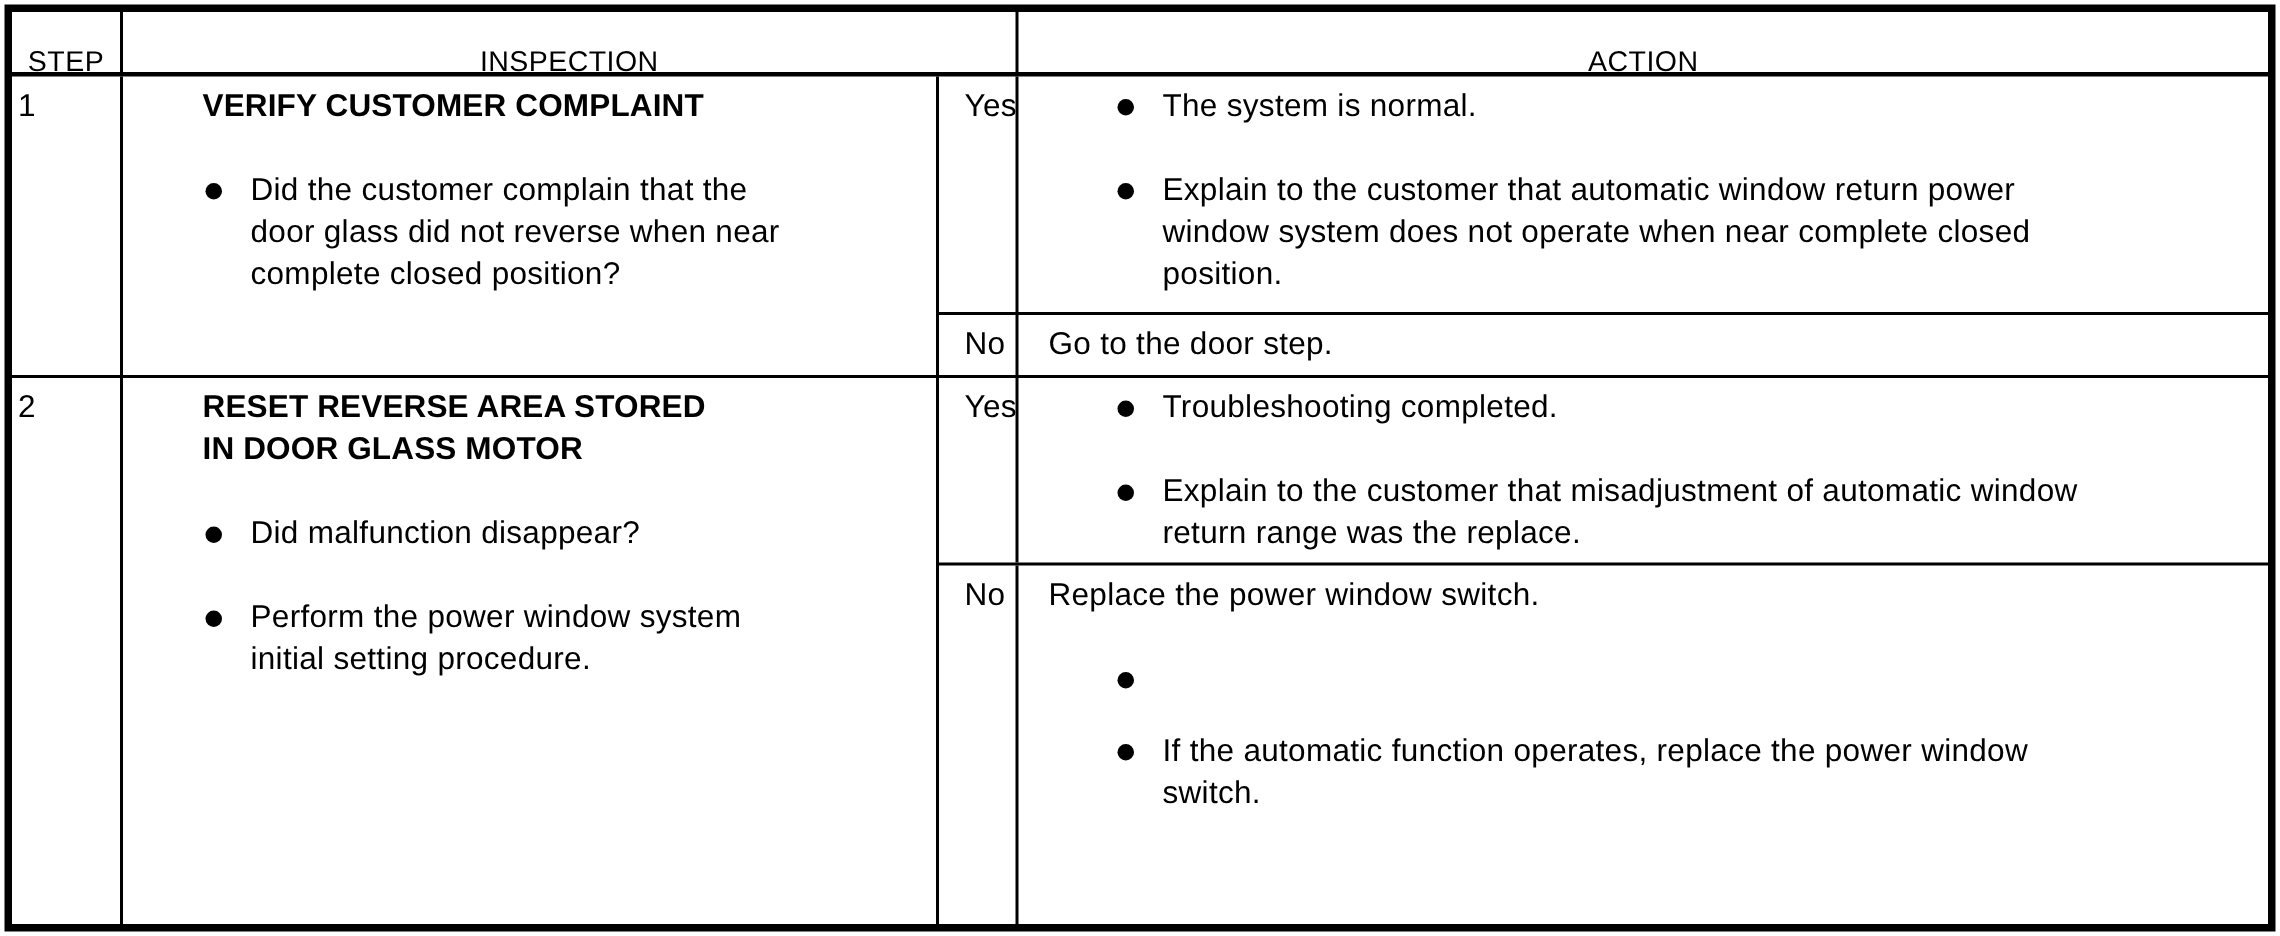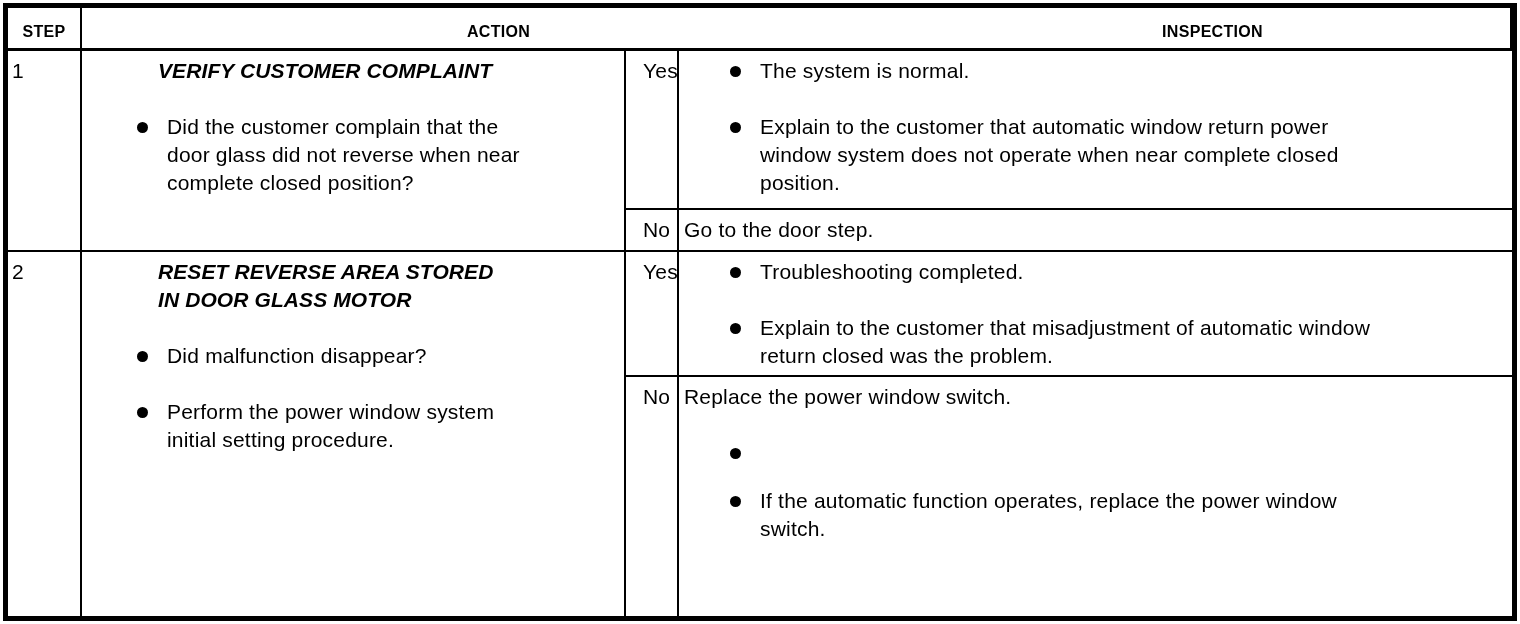--- a/index.html
+++ b/index.html
@@ -14,54 +14,53 @@
   .trouble-table {
     width: 100%; height: 100%;
     border: 5px solid #000;
     display: flex; flex-direction: column;
     background: #fff;
     font-size: 21px; line-height: 28px; letter-spacing: 0.2px;
   }
   
   .hrow { display: flex; height: 43px; border-bottom: 3px solid #000; }
   .hcell {
-    font-weight: bold; text-align: center; padding-top: 10px;
-    font-size: 16px; letter-spacing: 0.3px;
+    font-weight: normal; text-align: center; padding-top: 20px;
+    font-size: 19px; letter-spacing: 0.3px;
   }
   .hcell.step { width: 74px; border-right: 2px solid #000; }
   .hcell.insp { width: 597px; border-right: 2px solid #000; }
   .hcell.action { flex: 1; }
   
   .trow { display: flex; }
   .trow.row1 { height: 201px; border-bottom: 2px solid #000; }
   .trow.row2 { flex: 1; }
   .cell-step {
     width: 74px; border-right: 2px solid #000;
     padding: 6px 2px 0 4px;
   }
   .cell-insp {
     width: 544px; border-right: 2px solid #000;
     padding-top: 6px;
   }
   .insp-title {
-    margin-left: 76px; font-weight: bold; white-space: pre-line;
+    margin-left: 53px; font-weight: bold; white-space: pre-line;
     letter-spacing: 0.1px;
-    font-style: italic;
   }
   .cell-branches { flex: 1; display: flex; flex-direction: column; }
   .branch { display: flex; }
   .row1 .branch.yes { height: 159px; border-bottom: 2px solid #000; }
   .row1 .branch.no  { flex: 1; }
   .row2 .branch.yes { height: 125px; border-bottom: 2px solid #000; }
   .row2 .branch.no  { flex: 1; }
   .cell-flag {
     width: 53px; border-right: 2px solid #000;
     padding: 6px 0 0 17px;
   }
-  .cell-action { flex: 1; padding: 6px 10px 0 5px; }
+  .cell-action { flex: 1; padding: 6px 10px 0 20px; }
   
   .bullet-item { display: flex; margin-top: 28px; }
   .cell-insp .bullet-item { margin-left: 55px; }
   .cell-action .bullet-item { margin-left: 46px; }
   .cell-action .bullet-item:first-child,
   .cell-insp .bullet-item:first-child { margin-top: 0; }
   .bullet-mark {
     flex: none; width: 11px; height: 11px; border-radius: 50%;
     background: #000; margin: 9px 19px 0 0;
   }
@@ -69,22 +68,22 @@
   .intro { white-space: pre-line; }
 </style>
 </head>
 <body>
 
 <div class="page">
   <div class="trouble-table">
 
     <div class="hrow">
       <div class="hcell step">STEP</div>
+      <div class="hcell insp">INSPECTION</div>
       <div class="hcell action">ACTION</div>
-      <div class="hcell insp">INSPECTION</div>
     </div>
 
     <div class="trow row1">
       <div class="cell-step">1</div>
       <div class="cell-insp">
         <div class="insp-title">VERIFY CUSTOMER COMPLAINT</div>
         <div class="bullet-item">
           <span class="bullet-mark"></span>
           <span class="btext">Did the customer complain that the
 door glass did not reverse when near
@@ -135,21 +134,21 @@
         <div class="branch yes">
           <div class="cell-flag">Yes</div>
           <div class="cell-action">
             <div class="bullet-item">
               <span class="bullet-mark"></span>
               <span class="btext">Troubleshooting completed.</span>
             </div>
             <div class="bullet-item">
               <span class="bullet-mark"></span>
               <span class="btext">Explain to the customer that misadjustment of automatic window
-return closed was the problem.</span>
+return range was the replace.</span>
             </div>
           </div>
         </div>
         <div class="branch no">
           <div class="cell-flag">No</div>
           <div class="cell-action">
             <div class="intro">Replace the power window switch.</div>
             <div class="bullet-item">
               <span class="bullet-mark"></span>
             </div>

